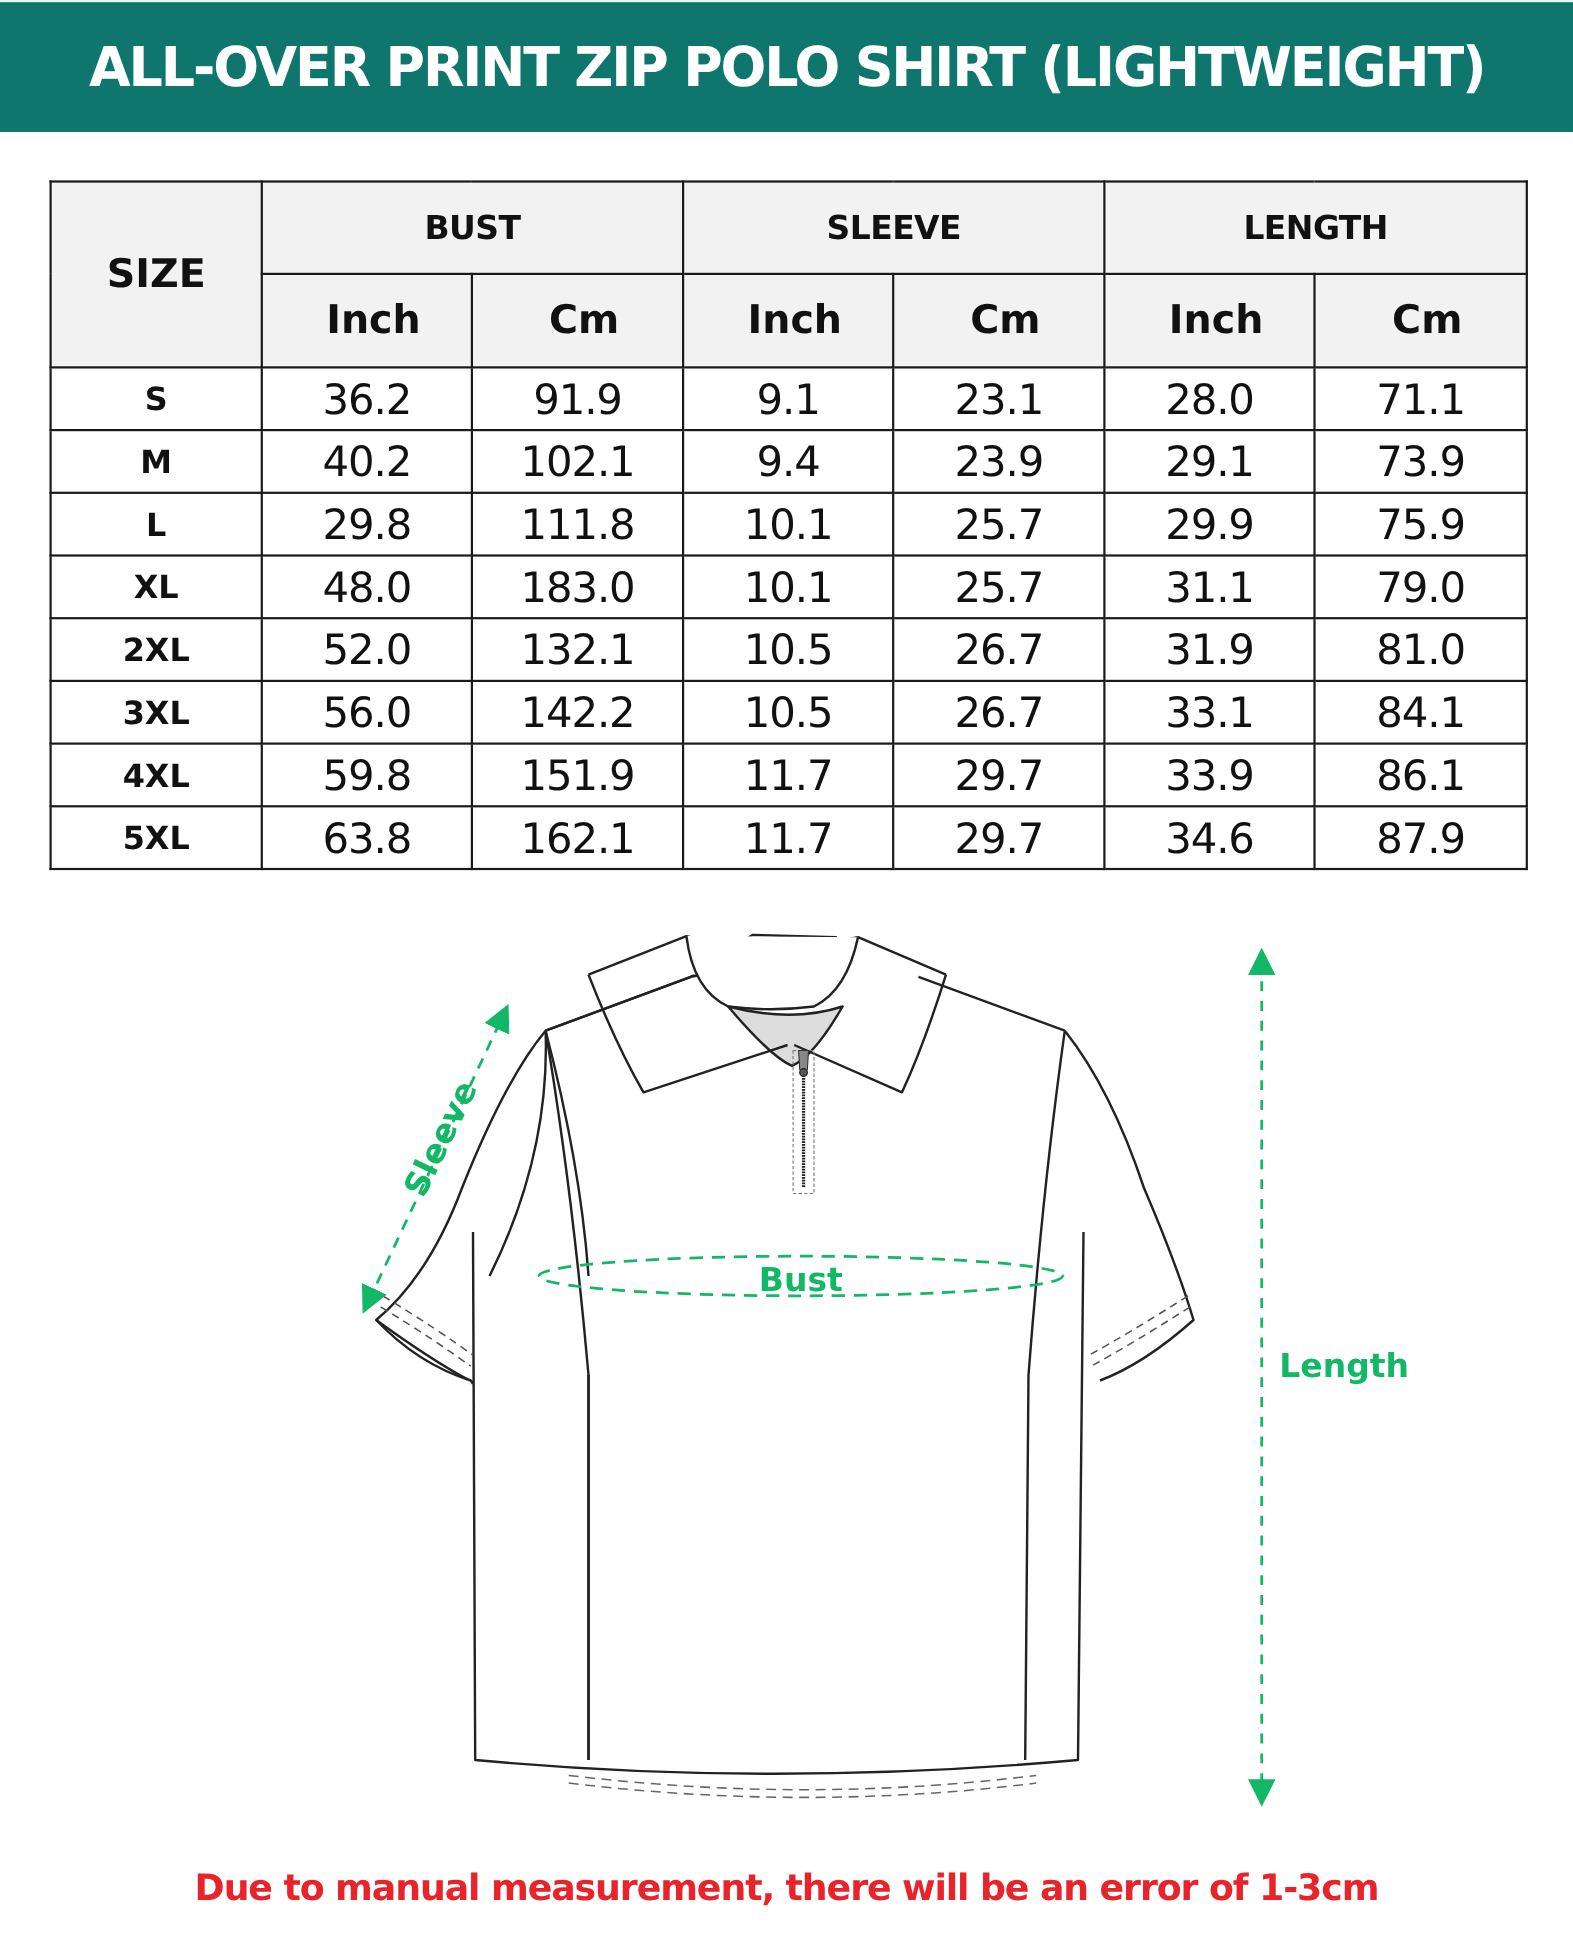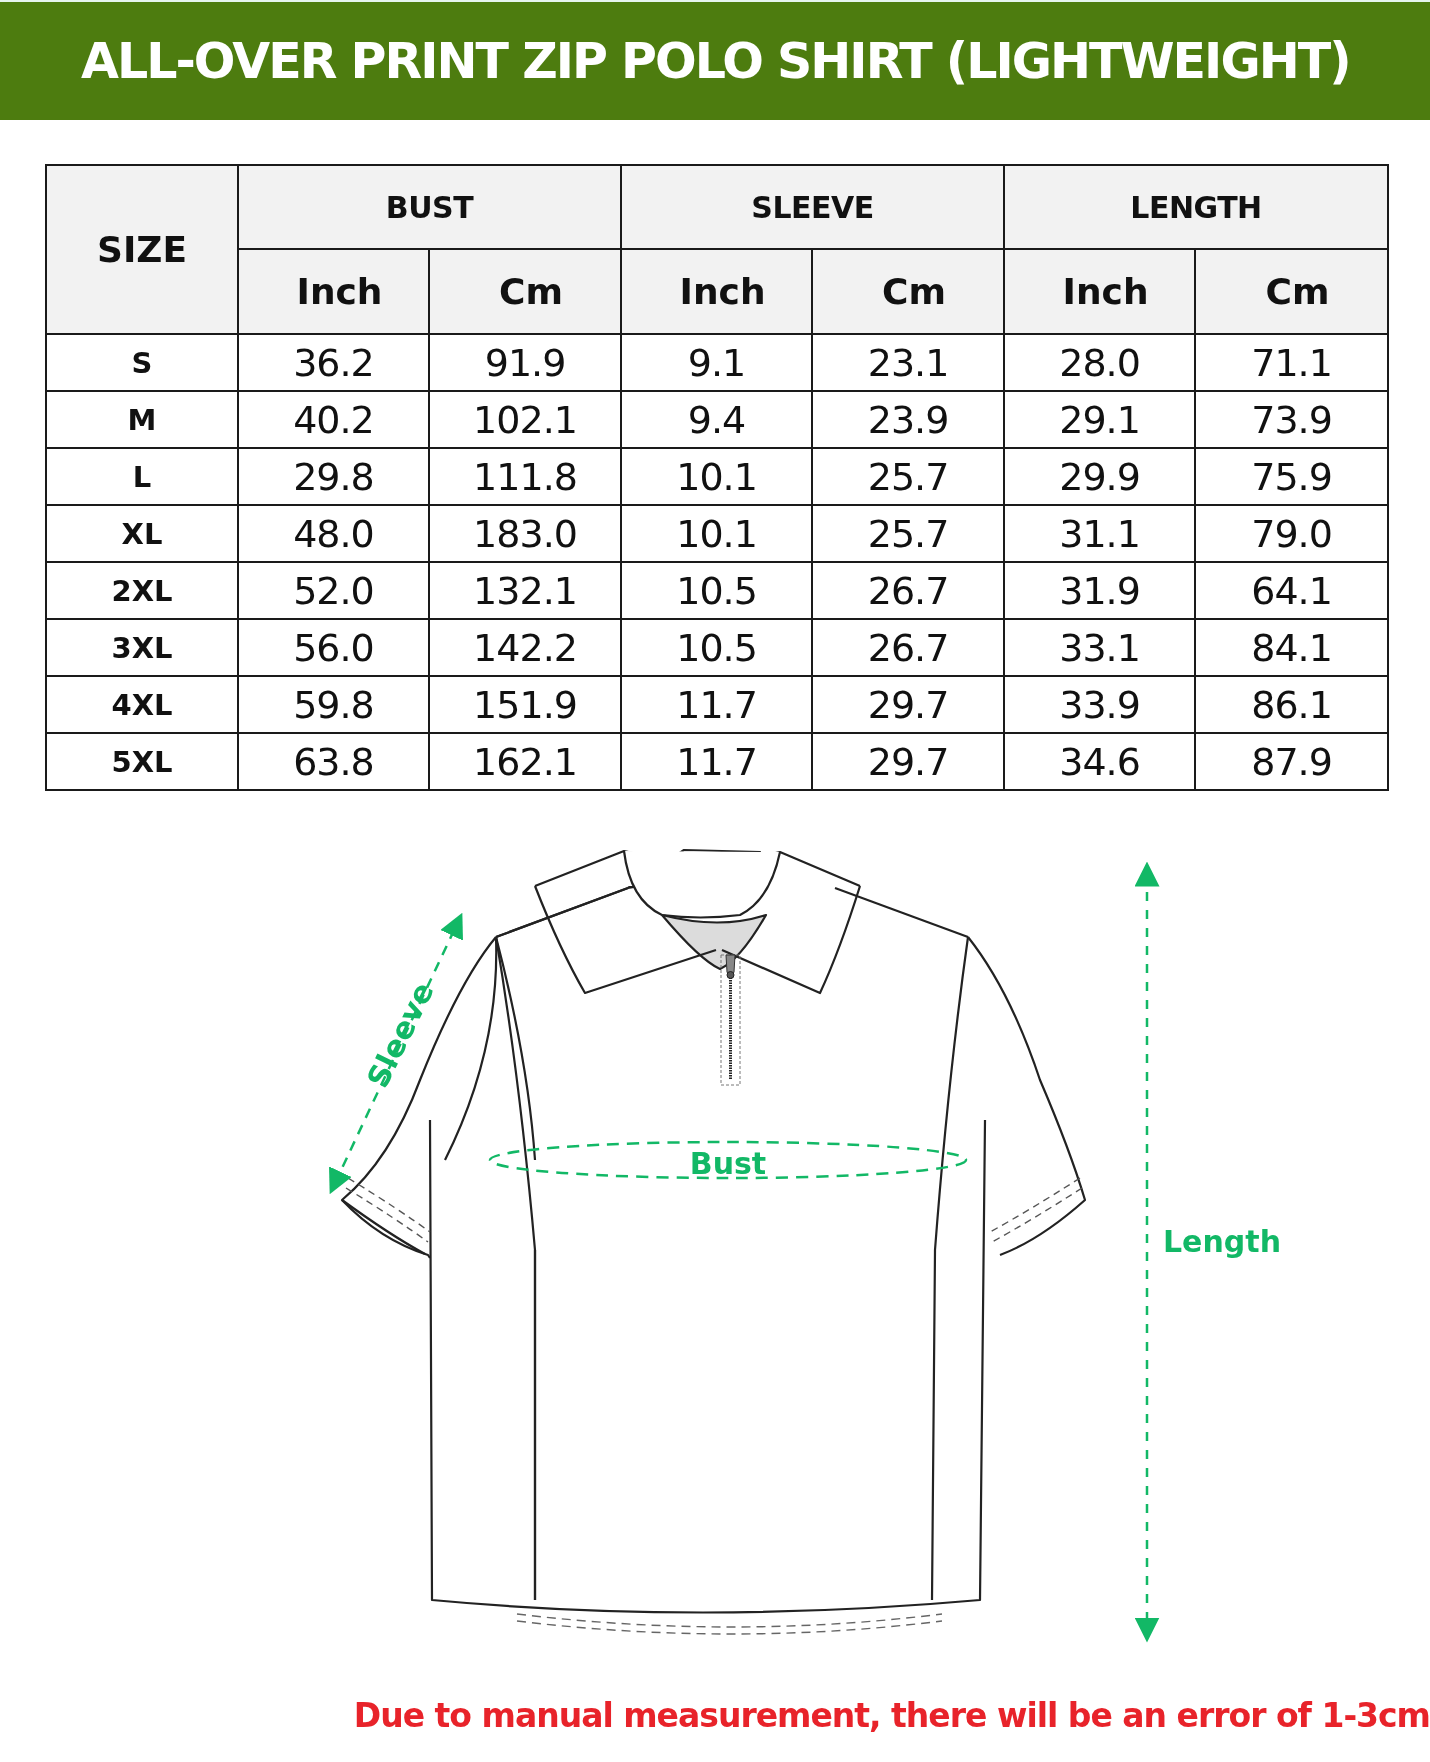--- a/index.html
+++ b/index.html
@@ -1,28 +1,28 @@
 <!DOCTYPE html>
 <html><head>
 <meta charset="utf-8">
 <style>
   html, body { margin: 0; padding: 0; background: #ffffff; }
   body { width: 1430px; height: 1762px; position: relative; overflow: hidden; font-family: "Liberation Sans", sans-serif; }
-  .banner { position: absolute; left: 0; top: 0; width: 1430px; height: 120px; background: #4d7c0f; border-top: 2px solid #e6f5ee; box-sizing: border-box; display: flex; align-items: center; justify-content: center; }
+  .banner { position: absolute; left: 0; top: 0; width: 1430px; height: 120px; background: #0f766e; border-top: 2px solid #e6f5ee; box-sizing: border-box; display: flex; align-items: center; justify-content: center; }
   .banner-title { color: #ffffff; font-family: "DejaVu Sans", sans-serif; font-weight: 700; font-size: 50px; letter-spacing: -2px; transform: scaleX(0.98); white-space: nowrap; }
   table.size-table { position: absolute; left: 45px; top: 164px; width: 1342px; border-collapse: collapse; table-layout: fixed; }
   .size-table th, .size-table td { border: 2.5px solid #1a1a1a; text-align: center; padding: 0; }
   .size-table th { background: #f2f2f2; color: #111; font-family: "DejaVu Sans", sans-serif; font-weight: 700; font-size: 36px; }
   .size-table tr.h1 th { height: 82px; }
   .size-table tr.h2 th { height: 83px; padding-left: 12px; }
   .size-table th.group { font-size: 30px; letter-spacing: -0.5px; }
   .size-table td { height: 55px; font-size: 38px; color: #111; font-family: "DejaVu Sans", sans-serif; font-weight: 400; letter-spacing: -1px; }
   .size-table td.size-cell { font-weight: 700; font-size: 29px; letter-spacing: 0; }
   .diagram { position: absolute; left: 0; top: 800px; width: 1430px; height: 880px; }
-  .footer-note { position: absolute; left: 0; top: 1696px; width: 1430px; text-align: right; color: #e8232a; font-family: "DejaVu Sans", sans-serif; font-weight: 700; font-size: 33px; letter-spacing: -1px; }
+  .footer-note { position: absolute; left: 0; top: 1696px; width: 1430px; text-align: center; color: #e8232a; font-family: "DejaVu Sans", sans-serif; font-weight: 700; font-size: 33px; letter-spacing: -1px; }
   .lbl { font-family: "DejaVu Sans", sans-serif; font-weight: 700; fill: #12b866; }
 </style>
 </head>
 <body>
 
 <div class="banner">
   <div class="banner-title">ALL-OVER PRINT ZIP POLO SHIRT (LIGHTWEIGHT)</div>
 </div>
 
 <table class="size-table">
@@ -88,21 +88,21 @@
       <td>31.1</td>
       <td>79.0</td>
     </tr>
     <tr>
       <td class="size-cell">2XL</td>
       <td>52.0</td>
       <td>132.1</td>
       <td>10.5</td>
       <td>26.7</td>
       <td>31.9</td>
-      <td>64.1</td>
+      <td>81.0</td>
     </tr>
     <tr>
       <td class="size-cell">3XL</td>
       <td>56.0</td>
       <td>142.2</td>
       <td>10.5</td>
       <td>26.7</td>
       <td>33.1</td>
       <td>84.1</td>
     </tr>

